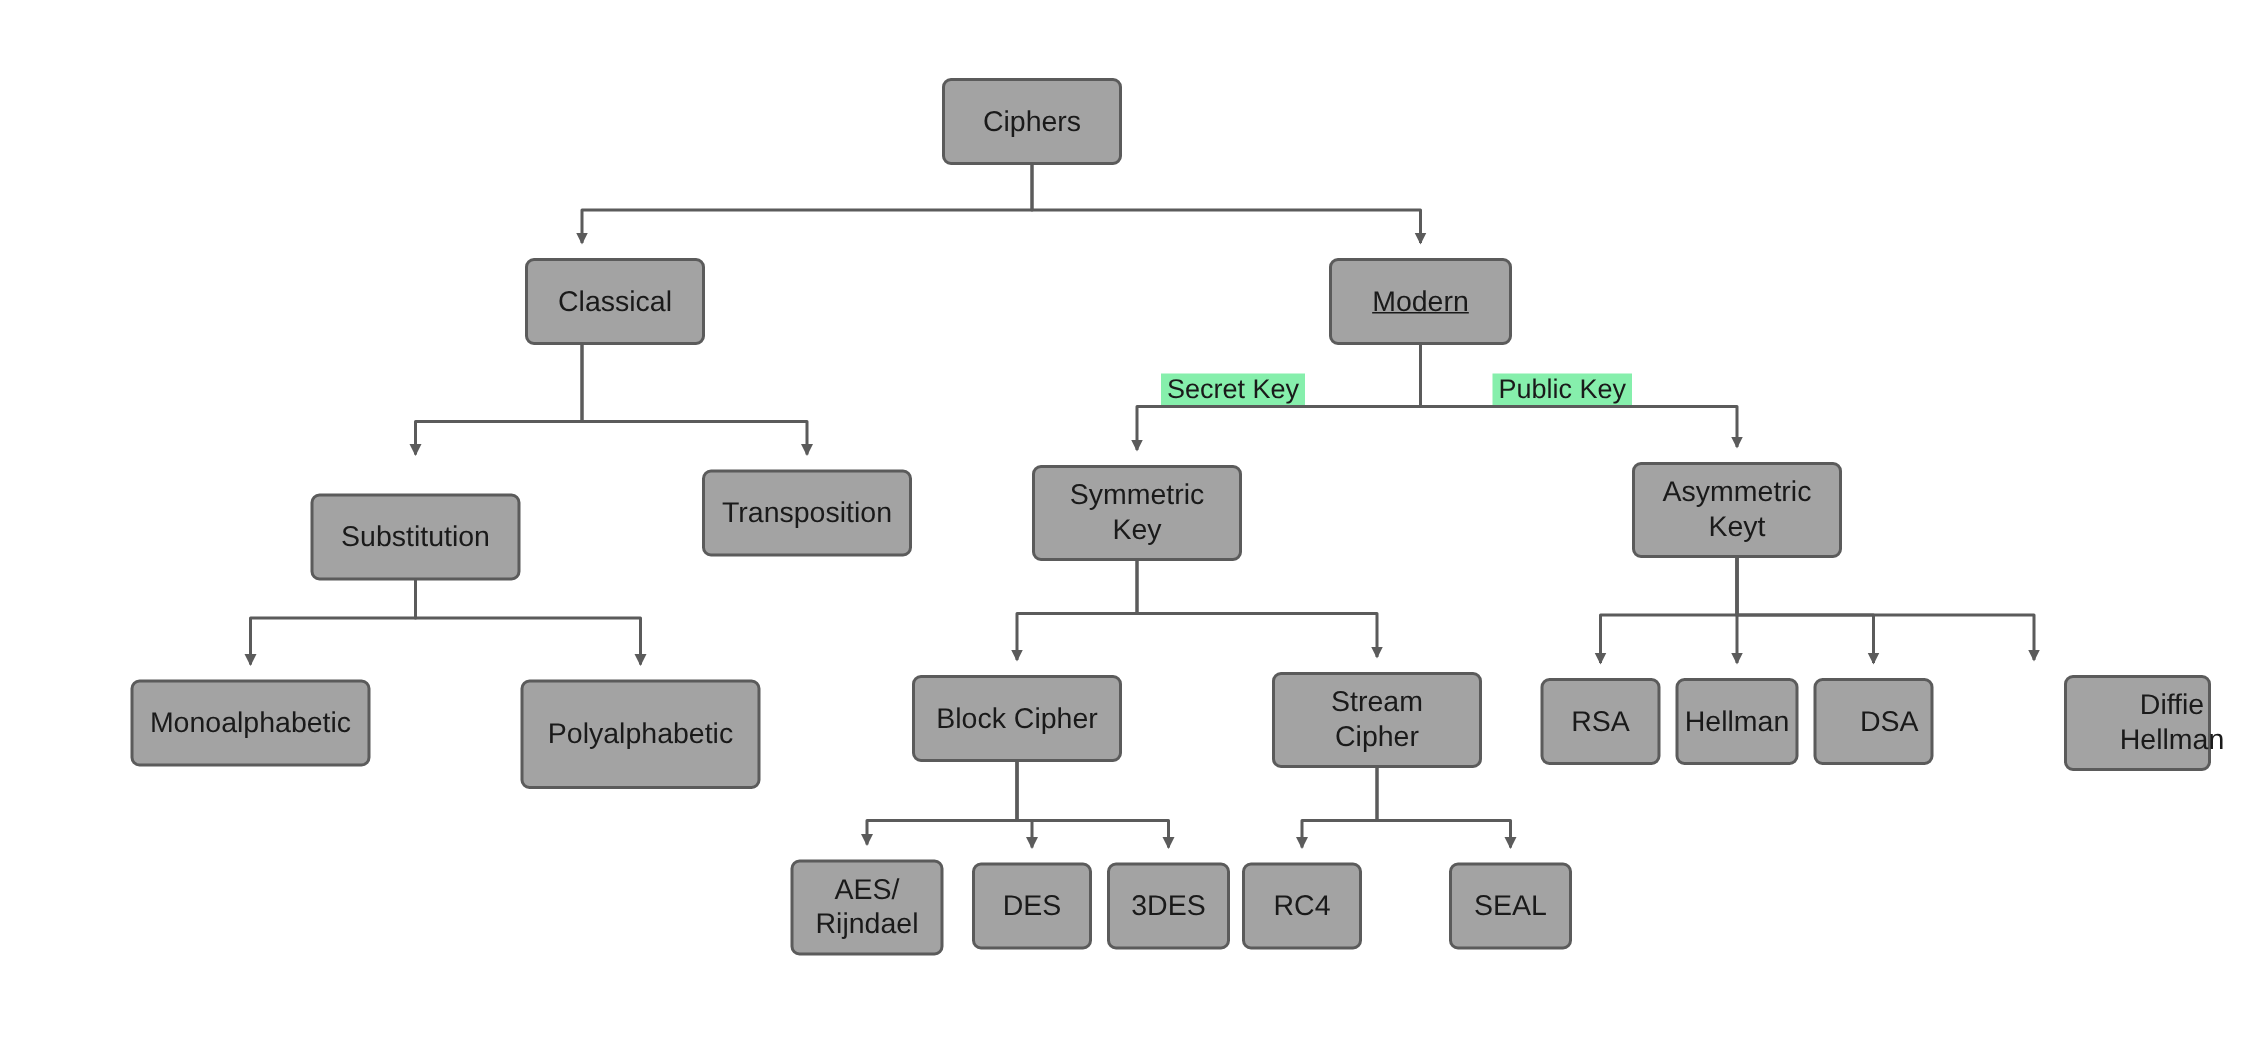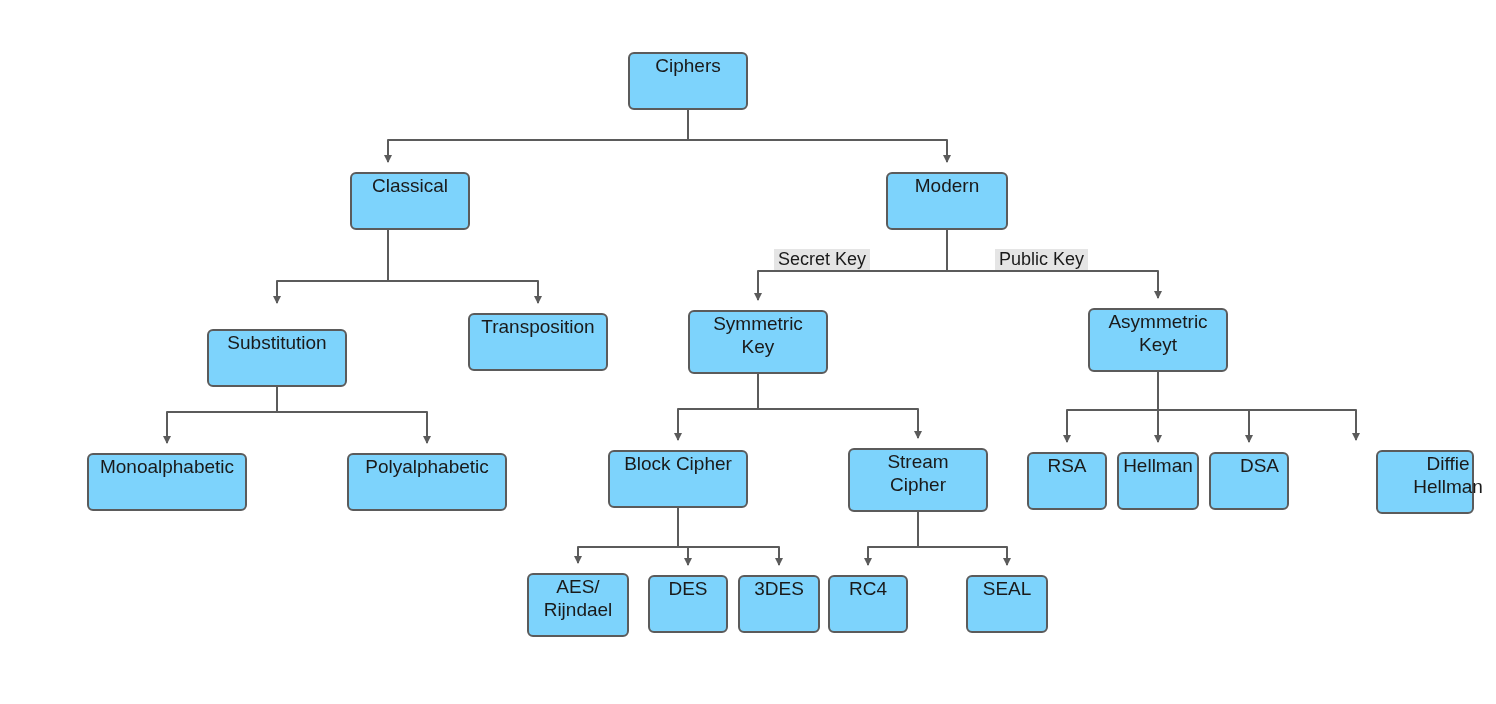--- a/index.html
+++ b/index.html
@@ -22,36 +22,36 @@
     left: 0;
     top: 0;
     width: 1496px;
     height: 704px;
   }
   .node {
     position: absolute;
     box-sizing: border-box;
     border: 2px solid #5b5b5b;
     border-radius: 6px;
-    background: #7dd3fc;
+    background: #a3a3a3;
     color: #1a1a1a;
     font-size: 19px;
     line-height: 23px;
     display: flex;
-    align-items: flex-start;
+    align-items: center;
     justify-content: center;
     text-align: center;
     white-space: pre-line;
     z-index: 2;
   }
   .edge-label {
     position: absolute;
     font-size: 18px;
     color: #1a1a1a;
-    background: #e5e5e5;
+    background: #86efac;
     padding: 0 4px;
     white-space: nowrap;
     z-index: 3;
   }
 </style>
 </head>
 <body>
 
 <div id="diagram-root">
 
@@ -91,41 +91,41 @@
       <path d="M918,512 L918,547 L1007,547 L1007,565" marker-end="url(#arrow)"></path>
     </g>
   </svg>
 
   <div class="node" style="left:628px;top:52px;width:120px;height:58px;">
     <span>Ciphers</span>
   </div>
   <div class="node" style="left:328px;top:172px;width:120px;height:58px;margin-left:22px;">
     <span>Classical</span>
   </div>
-  <div class="node" style="left:886px;top:172px;width:122px;height:58px;">
+  <div class="node" style="left:886px;top:172px;width:122px;height:58px;text-decoration:underline;">
     <span>Modern</span>
   </div>
   <div class="node" style="left:207px;top:313px;width:140px;height:58px;margin-top:16px;">
     <span>Substitution</span>
   </div>
   <div class="node" style="left:468px;top:313px;width:140px;height:58px;">
     <span>Transposition</span>
   </div>
   <div class="node" style="left:688px;top:310px;width:140px;height:64px;">
     <span>Symmetric
 Key</span>
   </div>
   <div class="node" style="left:1088px;top:308px;width:140px;height:64px;">
     <span>Asymmetric
 Keyt</span>
   </div>
   <div class="node" style="left:87px;top:453px;width:160px;height:58px;">
     <span>Monoalphabetic</span>
   </div>
-  <div class="node" style="left:347px;top:453px;width:160px;height:58px;">
+  <div class="node" style="left:347px;top:453px;width:160px;height:73px;">
     <span>Polyalphabetic</span>
   </div>
   <div class="node" style="left:608px;top:450px;width:140px;height:58px;">
     <span>Block Cipher</span>
   </div>
   <div class="node" style="left:848px;top:448px;width:140px;height:64px;">
     <span>Stream
 Cipher</span>
   </div>
   <div class="node" style="left:1027px;top:452px;width:80px;height:58px;">

